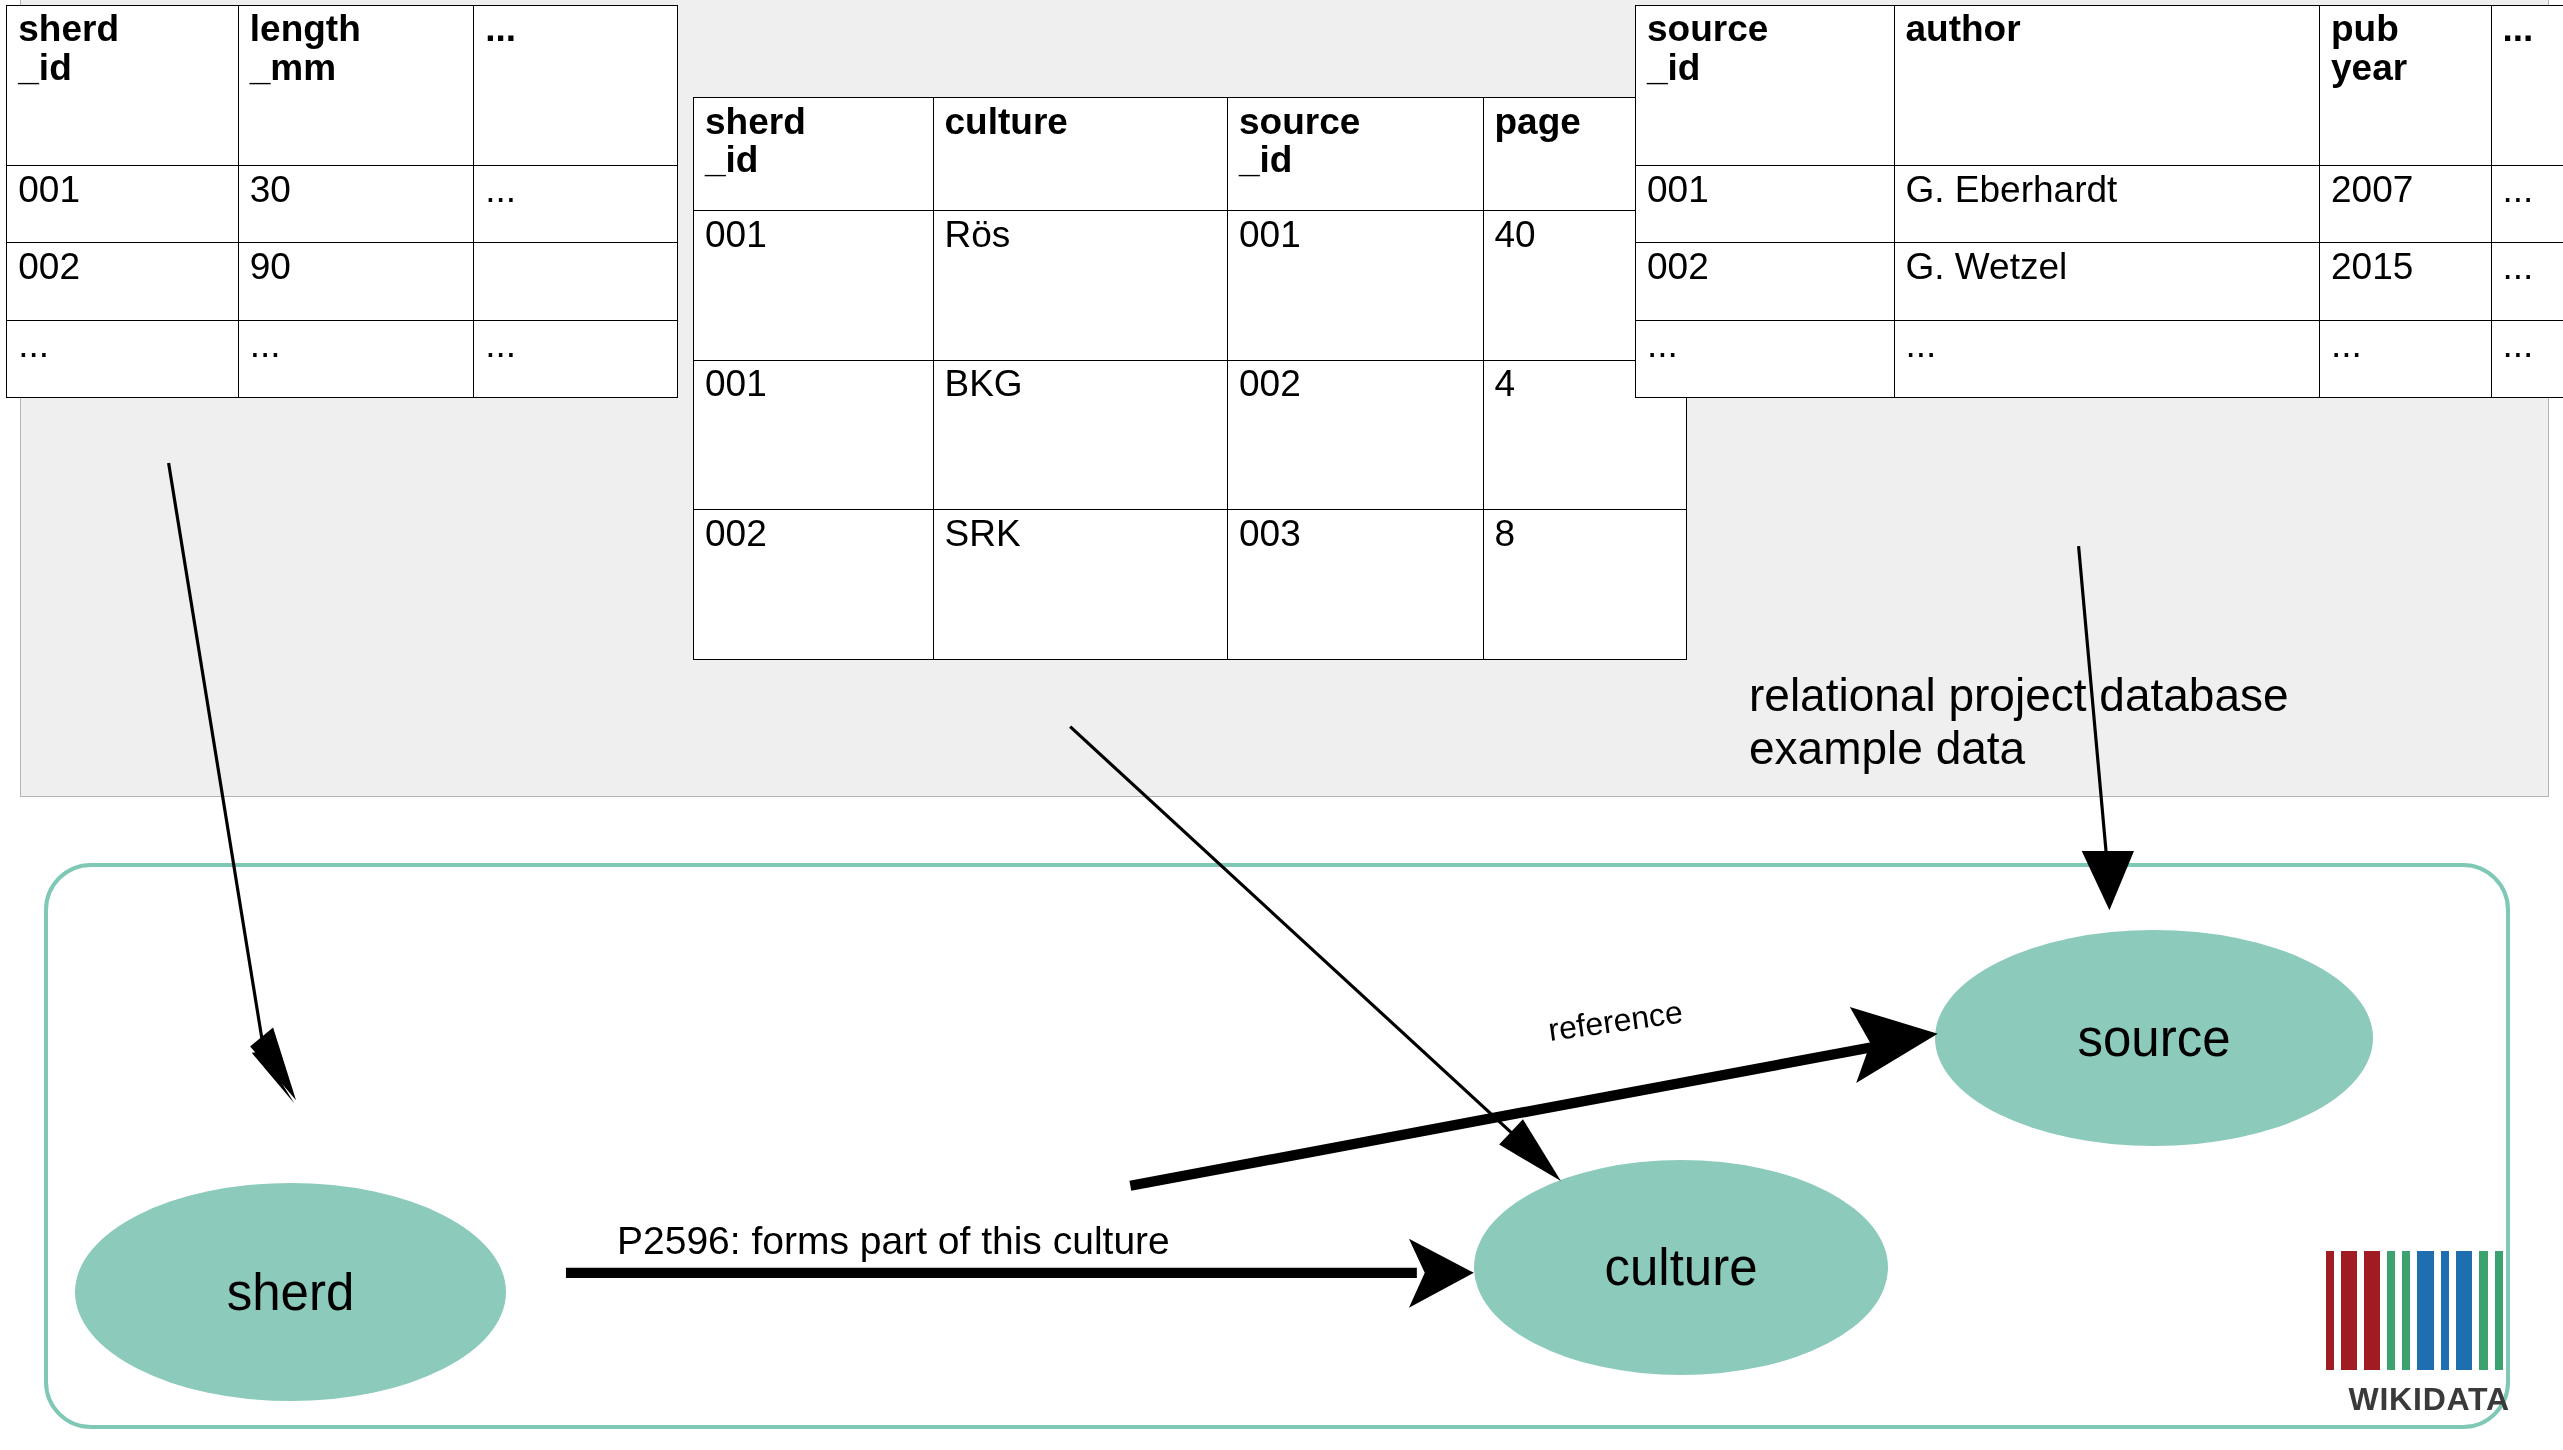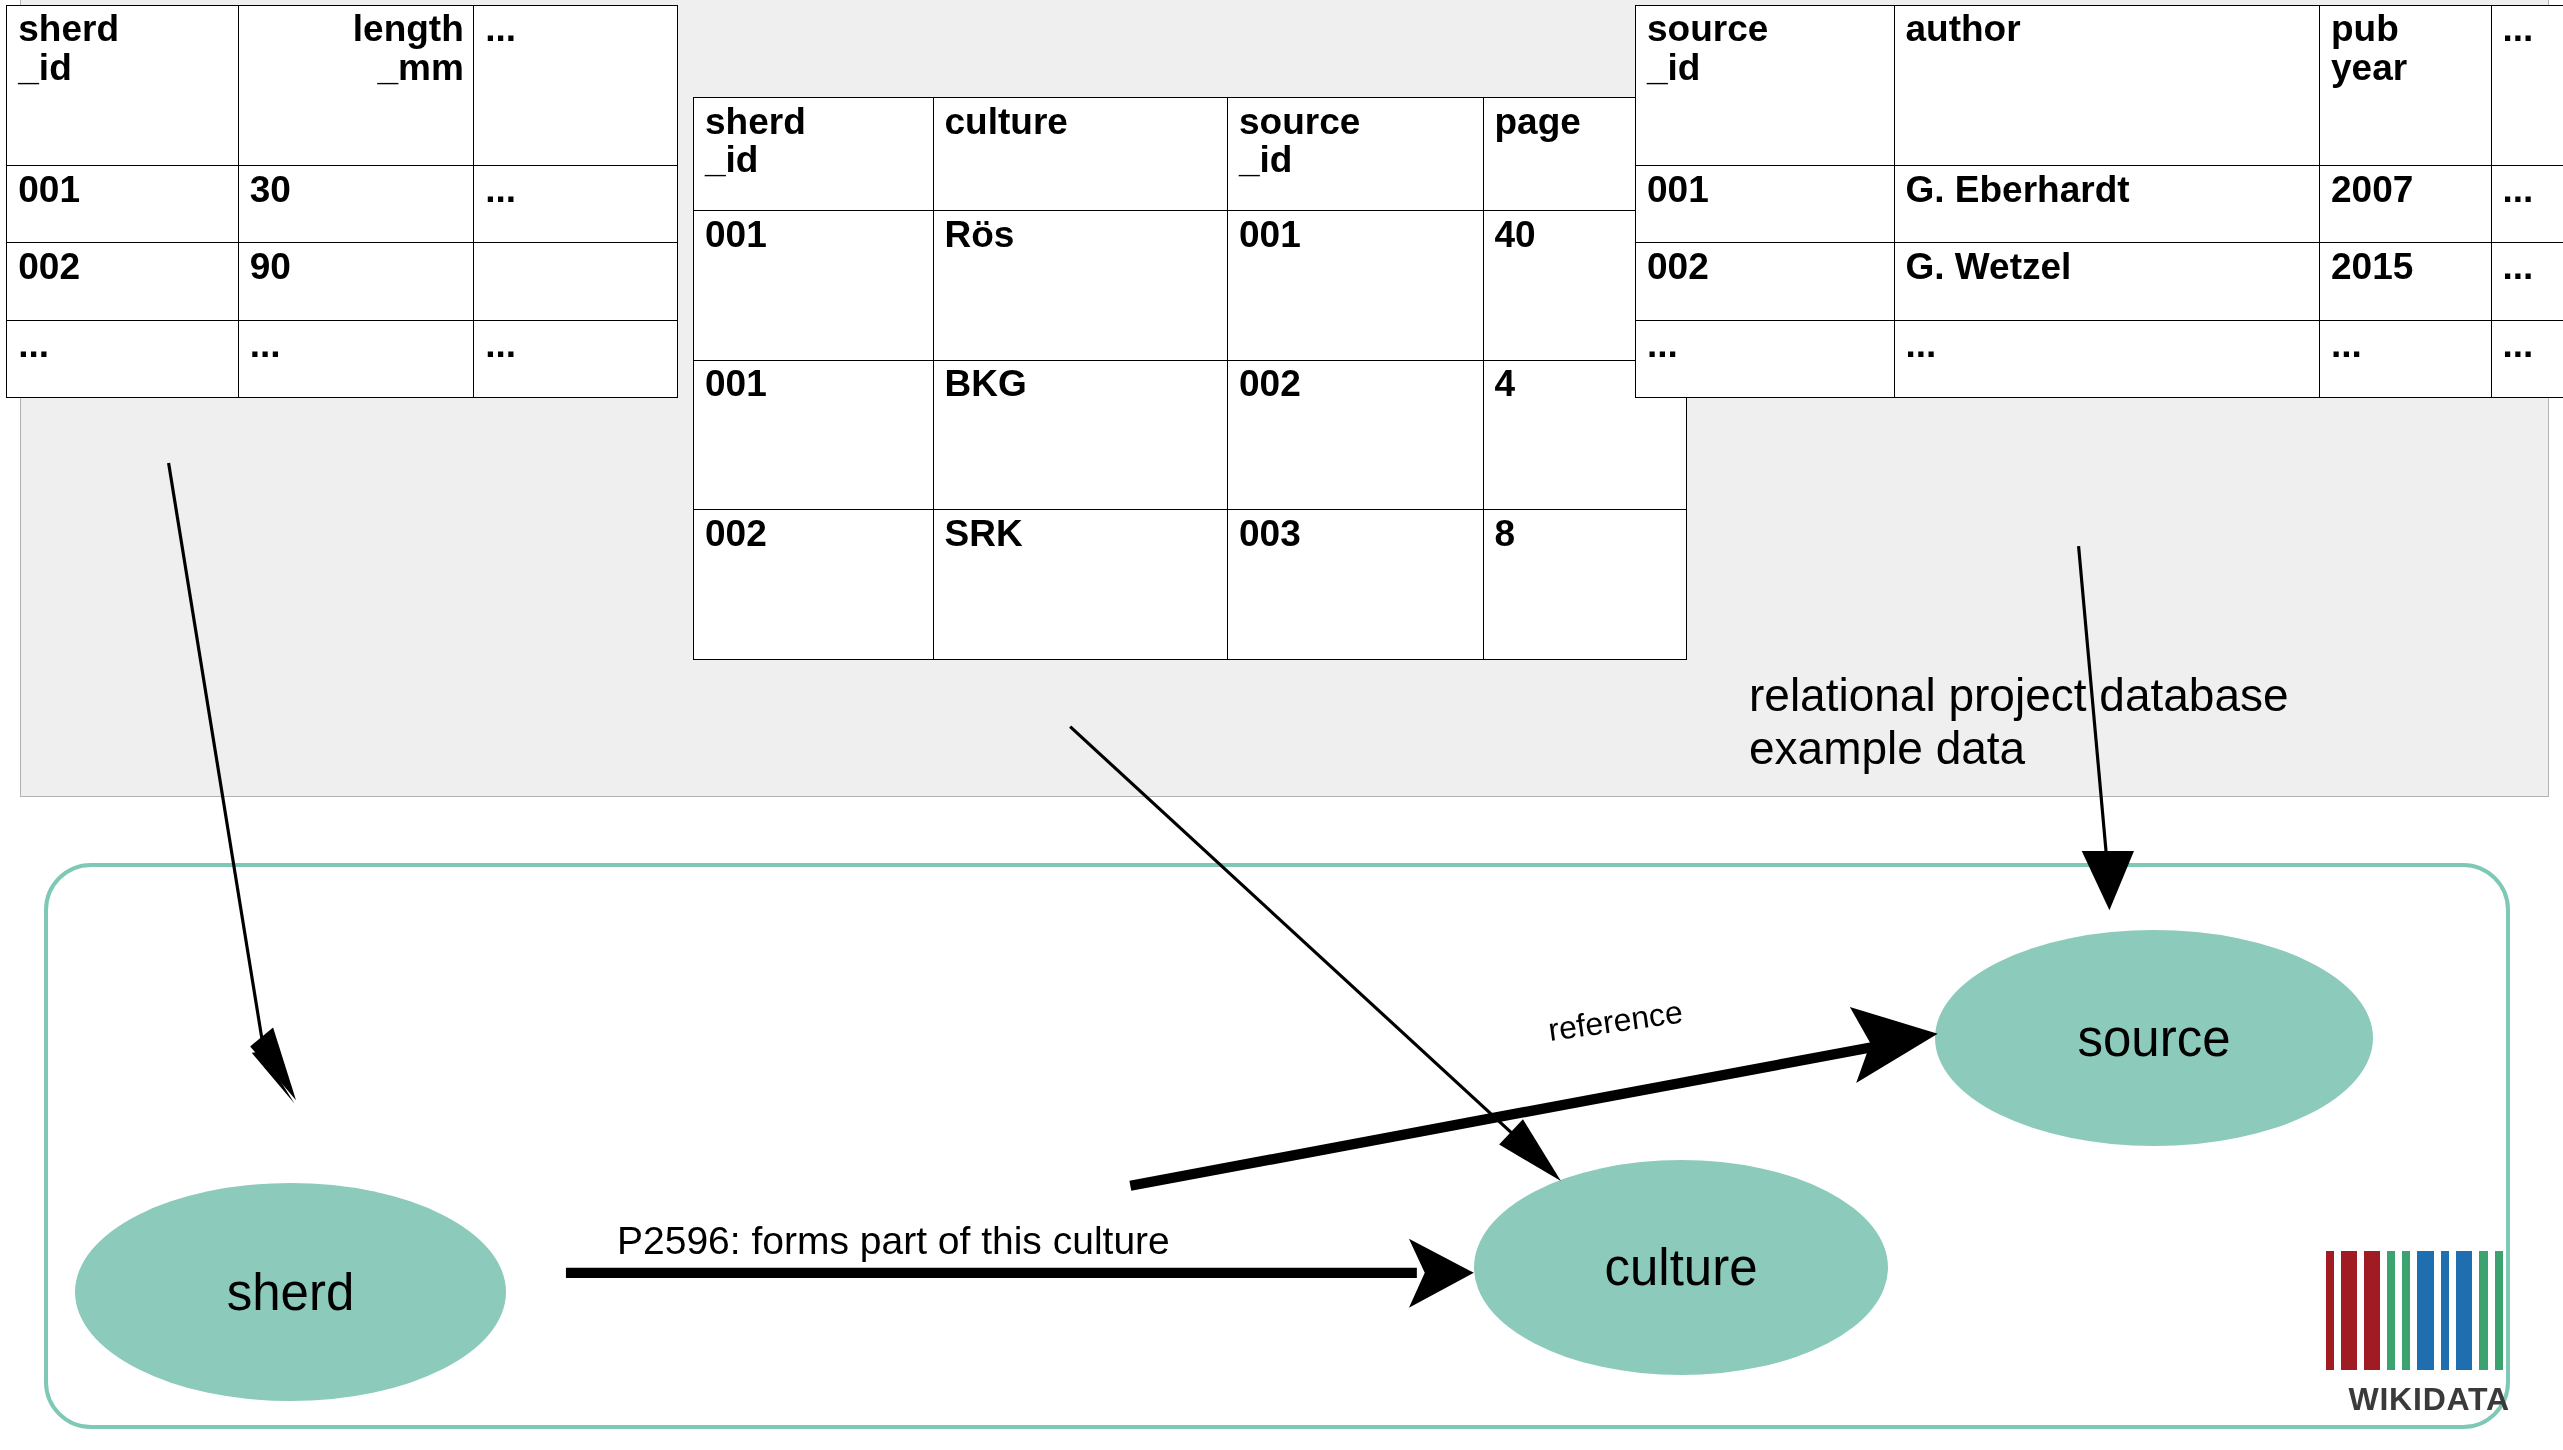--- a/index.html
+++ b/index.html
@@ -23,28 +23,28 @@
   }
   .db-table td,.db-table th{
     border:1.6px solid #000000;
     background:#ffffff;
     padding:4.7px 9.5px 4.7px 11px;
     vertical-align:top;
     text-align:left;
     font-size:37px;
     line-height:1.04;
     color:#000000;
-    font-weight:700;
+    font-weight:400;
     white-space:pre-line;
   }
   .db-table th{font-weight:bold;}
 
   #table-sherd{left:6.3px;top:4.7px;width:629px;}
   #table-sherd .c0{width:210px;}
-  #table-sherd .c1{width:214px;text-align:right;}
+  #table-sherd .c1{width:214px;}
   #table-sherd .c2{width:182px;}
   #table-sherd th{height:150px;}
   #table-sherd td{height:67px;}
 
   #table-junction{left:693px;top:97px;width:910px;}
   #table-junction .c0{width:218px;}
   #table-junction .c1{width:273px;}
   #table-junction .c2{width:234px;}
   #table-junction .c3{width:182px;}
   #table-junction th{height:103px;}

